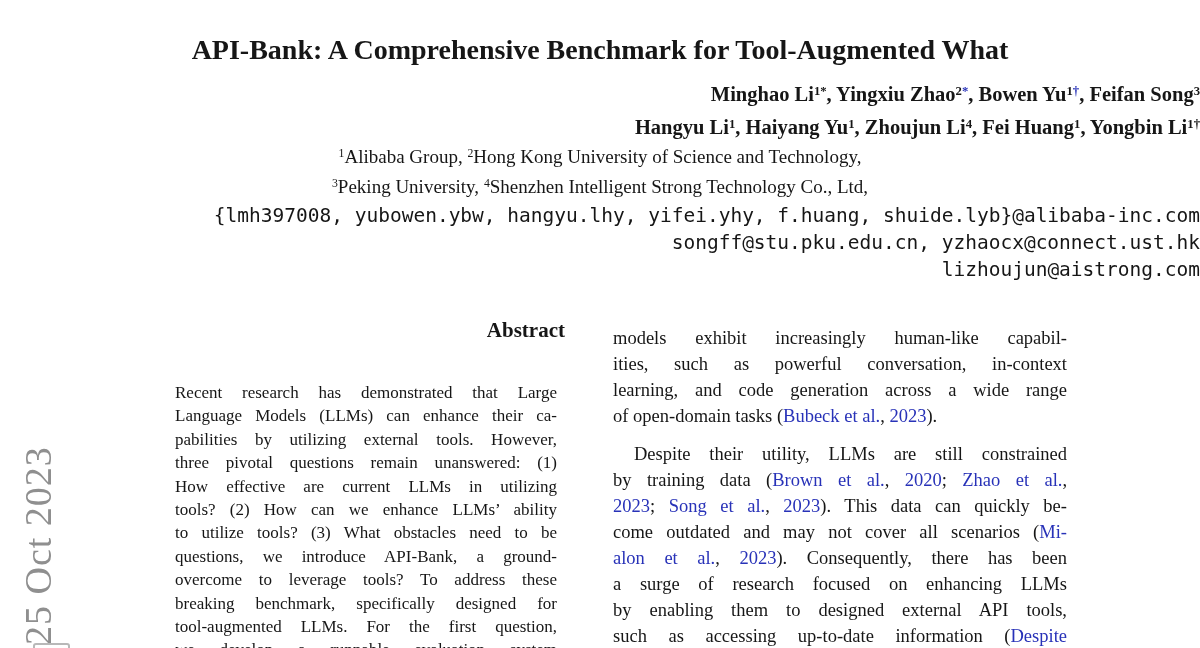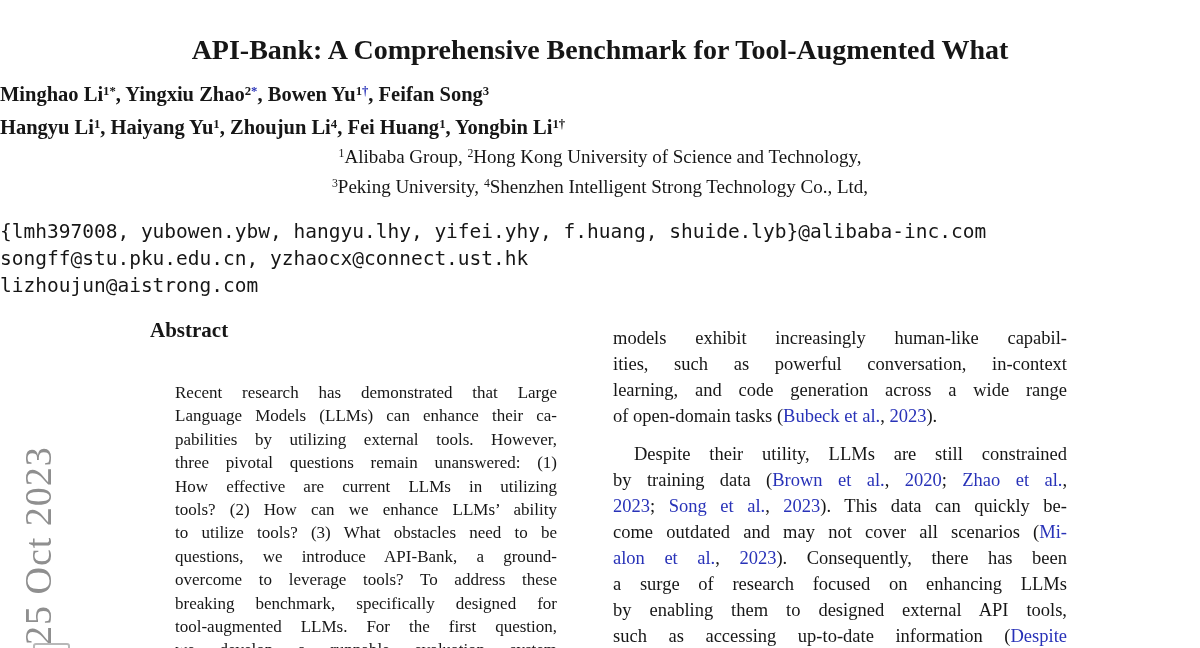--- a/index.html
+++ b/index.html
@@ -36,43 +36,43 @@
     border-radius:3px;
     background:#fff;
   }
   .title{
     position:absolute;top:34px;left:0;width:1200px;
     text-align:center;
     font-size:28px;font-weight:bold;
   }
   .authors{
     position:absolute;top:79px;left:0;width:1200px;
-    text-align:left;
+    text-align:right;
     font-size:20.5px;font-weight:bold;
     line-height:30px;
   }
   .affils{
     position:absolute;top:143px;left:0;width:1200px;
     text-align:center;
     font-size:19px;
     line-height:27px;
   }
   .emails{
-    position:absolute;top:218px;left:0;width:1200px;
-    text-align:left;
+    position:absolute;top:202px;left:0;width:1200px;
+    text-align:right;
     font-family:"DejaVu Sans Mono", monospace;
     font-size:19.5px;
     line-height:27px;
     letter-spacing:0;
   }
   .col-left{
     position:absolute;left:150px;top:317px;width:415px;
   }
   .abstract-head{
-    text-align:left;
+    text-align:right;
     font-size:21px;font-weight:bold;
     line-height:27px;
   }
   .abstract-body{
     margin:37px 8px 0 25px;
     width:382px;
     font-size:17px;
     line-height:23.4px;
   }
   .col-right{

